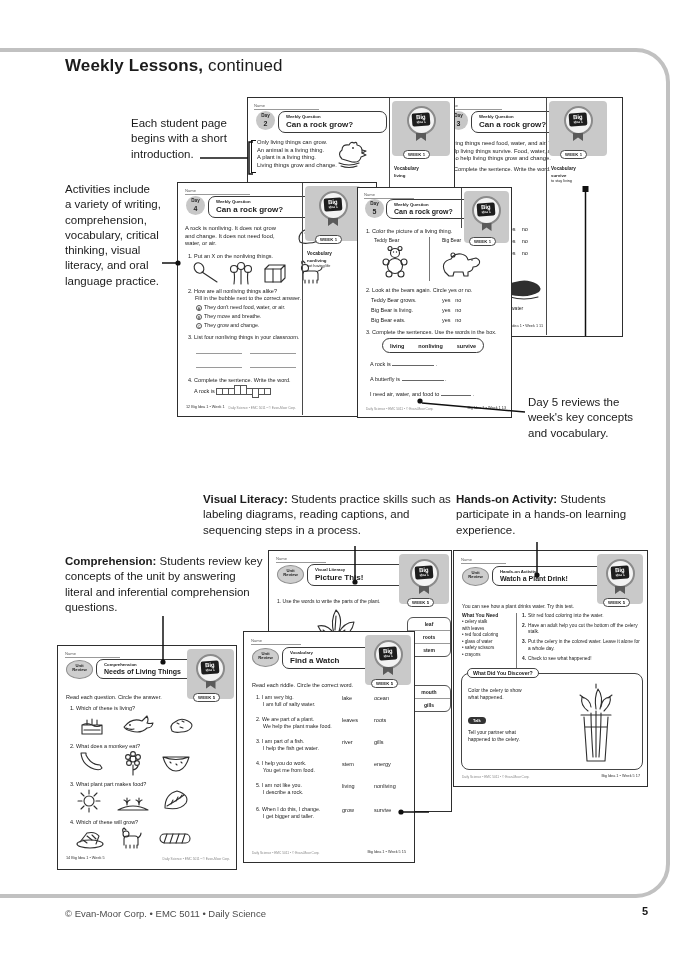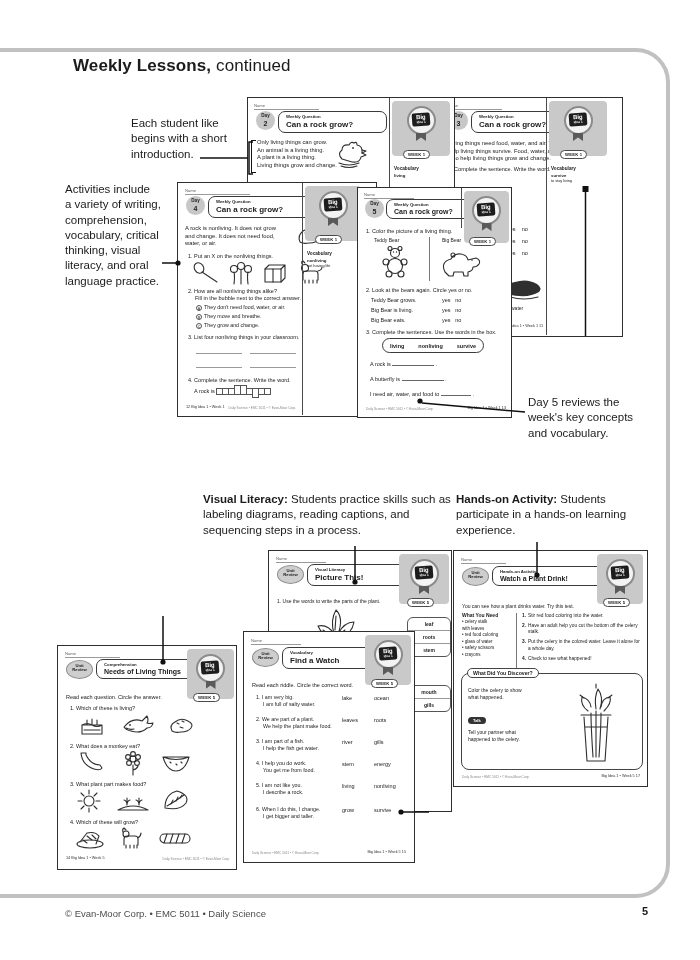--- a/index.html
+++ b/index.html
@@ -68,37 +68,38 @@
   .bracket{border-left:1.3px solid #111;border-top:1.3px solid #111;border-bottom:1.3px solid #111;width:4px;}
   .lbox{display:inline-block;width:7px;height:7px;border:1px solid #555;margin-right:-1px;vertical-align:middle;box-sizing:border-box;background:#fff;}
 </style>
 </head>
 <body>
 
 <div id="canvas">
 
   <div class="outer-border"></div>
 
-  <div class="h1" style="left:65px;top:56px;margin-left:8px;"><b>Weekly Lessons,</b><span class="rest"> continued</span></div>
-
-  <div class="anno pre" style="left:131px;top:116px;width:112px;">Each student like
+  <div class="h1" style="left:65px;top:56px;"><b>Weekly Lessons,</b><span class="rest"> continued</span></div>
+
+  <div class="anno pre" style="left:131px;top:116px;width:112px;">Each student page
 begins with a short
 introduction.</div>
   <div class="anno pre" style="left:65px;top:182px;width:108px;">Activities include
 a variety of writing,
 comprehension,
 vocabulary, critical
 thinking, visual
 literacy, and oral
 language practice.</div>
   <div class="anno pre" style="left:528px;top:395px;width:140px;">Day 5 reviews the
 week's key concepts
 and vocabulary.</div>
   <div class="anno" style="left:456px;top:492px;width:200px;"><b>Hands-on Activity:</b><span> Students participate in a hands-on learning experience.</span></div>
   <div class="anno" style="left:203px;top:492px;width:262px;"><b>Visual Literacy:</b><span> Students practice skills such as labeling diagrams, reading captions, and sequencing steps in a process.</span></div>
+  <div class="anno" style="left:65px;top:554px;width:200px;"><b>Comprehension:</b><span> Students review key concepts of the unit by answering literal and inferential comprehension questions.</span></div>
 
   <div class="mp" style="left:440px;top:97px;width:183px;height:240px;z-index:1;">
     <div class="nameline" style="left:6px;top:5px;width:55px;">Name</div>
     <div class="daycirc" style="left:8px;top:13px;">
         <span class="d">Day</span>
         <span class="n">3</span>
       </div>
     <div class="qbox" style="left:30px;top:13px;width:98px;">
         <span class="qlabel">Weekly Question</span>
         <span class="qtitle">Can a rock grow?</span>

